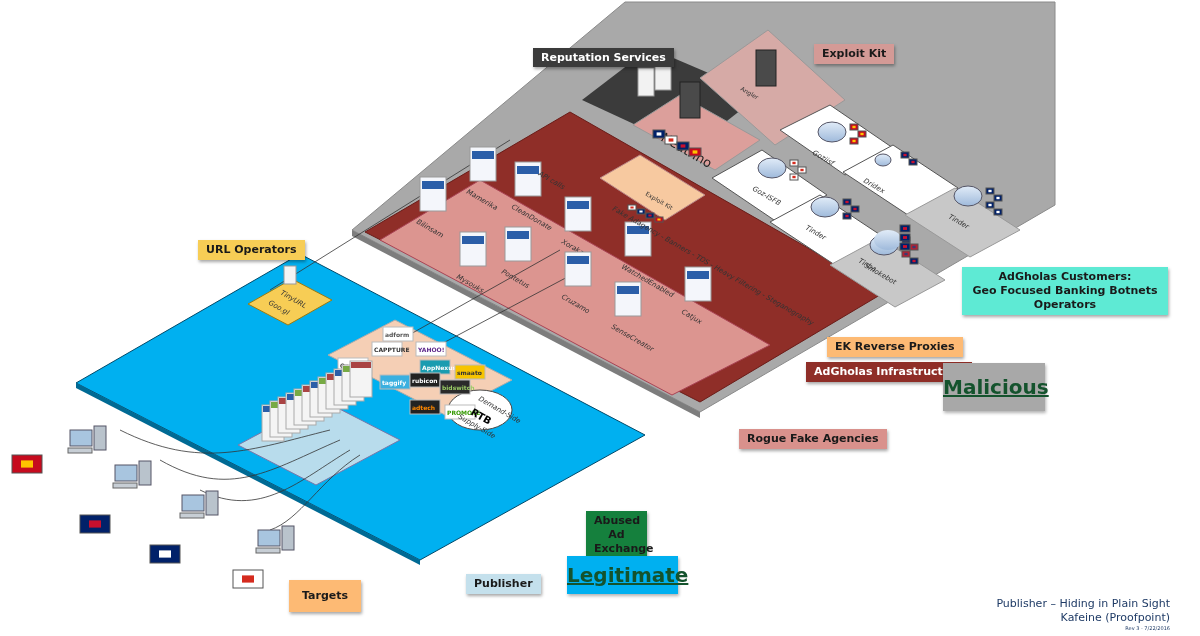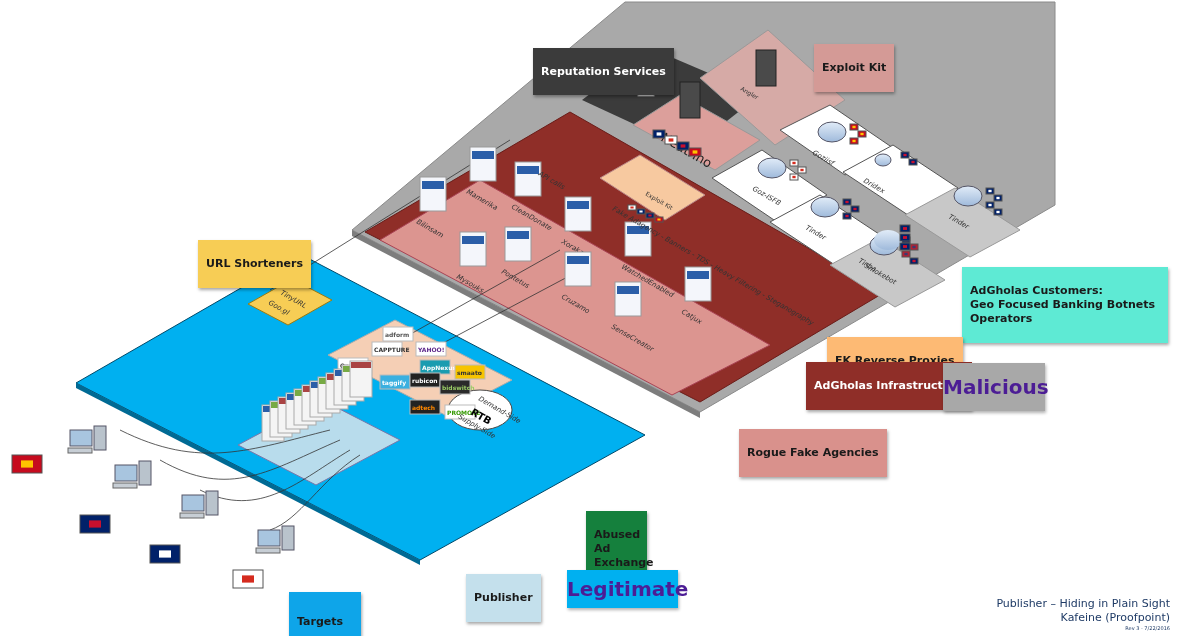--- a/index.html
+++ b/index.html
@@ -1,20 +1,20 @@
 <!DOCTYPE html>
 <html><head>
 <meta charset="utf-8">
 <style>
   html,body{margin:0;padding:0;background:#fff;}
   body{width:1200px;height:636px;position:relative;overflow:hidden;font-family:"Liberation Sans",sans-serif;}
   svg#scene{position:absolute;left:0;top:0;}
   .lbl{position:absolute;font-family:"DejaVu Sans",sans-serif;font-weight:bold;font-size:11px;color:#1a1a1a;
-       box-shadow:1px 2px 3px rgba(0,0,0,0.35);line-height:14px;padding:17px 8px;white-space:nowrap;}
-  .big{position:absolute;font-family:"DejaVu Sans",sans-serif;font-weight:bold;color:#4c1d95;text-align:center;box-shadow:1px 2px 3px rgba(0,0,0,0.3);}
+       box-shadow:1px 2px 3px rgba(0,0,0,0.35);text-align:center;line-height:14px;padding:3px 8px;white-space:nowrap;}
+  .big{position:absolute;font-family:"DejaVu Sans",sans-serif;font-weight:bold;color:#14532d;text-align:center;box-shadow:1px 2px 3px rgba(0,0,0,0.3);text-decoration:underline;}
   .small-it{font-family:"DejaVu Sans",sans-serif;font-style:italic;font-size:7px;fill:#333;}
   .footer{position:absolute;right:30px;text-align:right;color:#1f3b66;font-family:"DejaVu Sans",sans-serif;}
 </style>
 </head>
 <body>
 
 <svg id="scene" width="1200" height="636" viewBox="0 0 1200 636">
   <defs>
     <filter id="sh" x="-10%" y="-10%" width="130%" height="140%">
         <feDropShadow dx="1" dy="2" stdDeviation="1.5" flood-opacity="0.35"></feDropShadow>
@@ -249,27 +249,27 @@
     <rect x="159" y="550.4" width="12" height="7.2" fill="#fff"></rect>
     <rect x="258" y="530" width="22" height="16" fill="#a8c5df" stroke="#556"></rect>
     <rect x="282" y="526" width="12" height="24" fill="#b9c3cc" stroke="#556"></rect>
     <rect x="256" y="548" width="24" height="5" fill="#c7ced5" stroke="#666"></rect>
     <rect x="233" y="570" width="30" height="18" fill="#fff" stroke="#555"></rect>
     <rect x="242" y="575.4" width="12" height="7.2" fill="#d52b1e"></rect>
   </svg>
 
 <div class="lbl" style="left:533px;top:48px;background:#3b3b3b;color:#fff;line-height:13px;">Reputation Services</div>
 <div class="lbl" style="left:814px;top:44px;background:#d49a96;">Exploit Kit</div>
-<div class="lbl" style="left:198px;top:240px;background:#f7cd55;">URL Shorteners</div>
+<div class="lbl" style="left:198px;top:240px;background:#f7cd55;">URL Operators</div>
 <div class="lbl" style="left:962px;top:267px;background:#5eead4;white-space:pre-line;width:190px;">AdGholas Customers:
 Geo Focused Banking Botnets Operators</div>
 <div class="lbl" style="left:827px;top:337px;background:#fdba74;">EK Reverse Proxies</div>
 <div class="lbl" style="left:806px;top:362px;background:#8f2e28;color:#fff;">AdGholas Infrastructure</div>
 <div class="lbl" style="left:739px;top:389px;background:#d9918c;margin-top:40px;">Rogue Fake Agencies</div>
 <div class="big" style="left:943px;top:363px;width:102px;height:48px;line-height:48px;background:#a8a8a8;font-size:20px;">Malicious</div>
 <div class="lbl" style="left:586px;top:483px;background:#15803d;white-space:pre-line;width:45px;margin-top:28px;">Abused Ad Exchange</div>
 <div class="lbl" style="left:466px;top:574px;background:#c4e0ec;">Publisher</div>
-<div class="big" style="left:567px;top:570px;width:111px;height:38px;line-height:38px;background:#00b0f0;font-size:20px;">Legitimate</div>
-<div class="lbl" style="left:289px;top:592px;width:56px;height:26px;line-height:26px;background:#0ea5e9;">Targets</div>
+<div class="big" style="left:567px;top:556px;width:111px;height:38px;line-height:38px;background:#00b0f0;font-size:20px;">Legitimate</div>
+<div class="lbl" style="left:289px;top:580px;width:56px;height:26px;line-height:26px;background:#fdba74;">Targets</div>
 
 <div class="footer" style="top:597px;font-size:11px;">Publisher – Hiding in Plain Sight</div>
 <div class="footer" style="top:611px;font-size:11px;margin-left:28px;">Kafeine (Proofpoint)</div>
 <div class="footer" style="top:625px;font-size:5px;">Rev 3 - 7/22/2016</div>
 
 </body></html>

